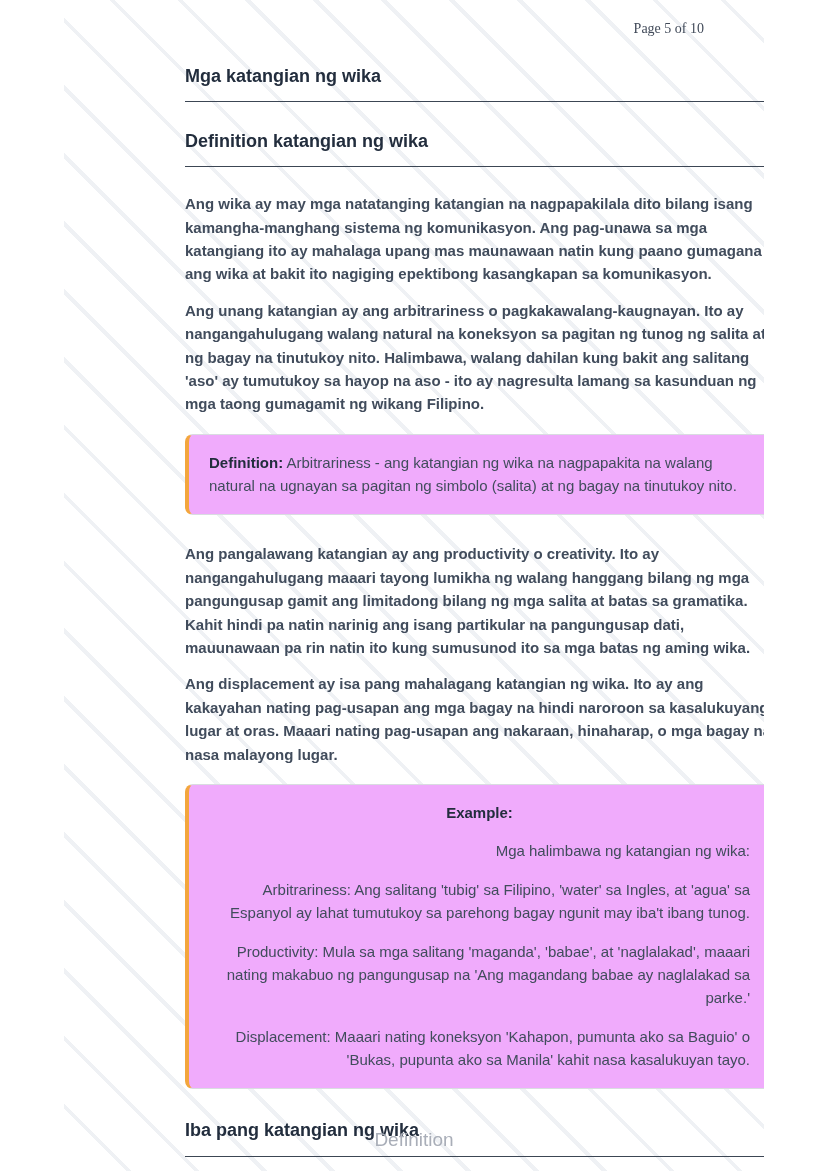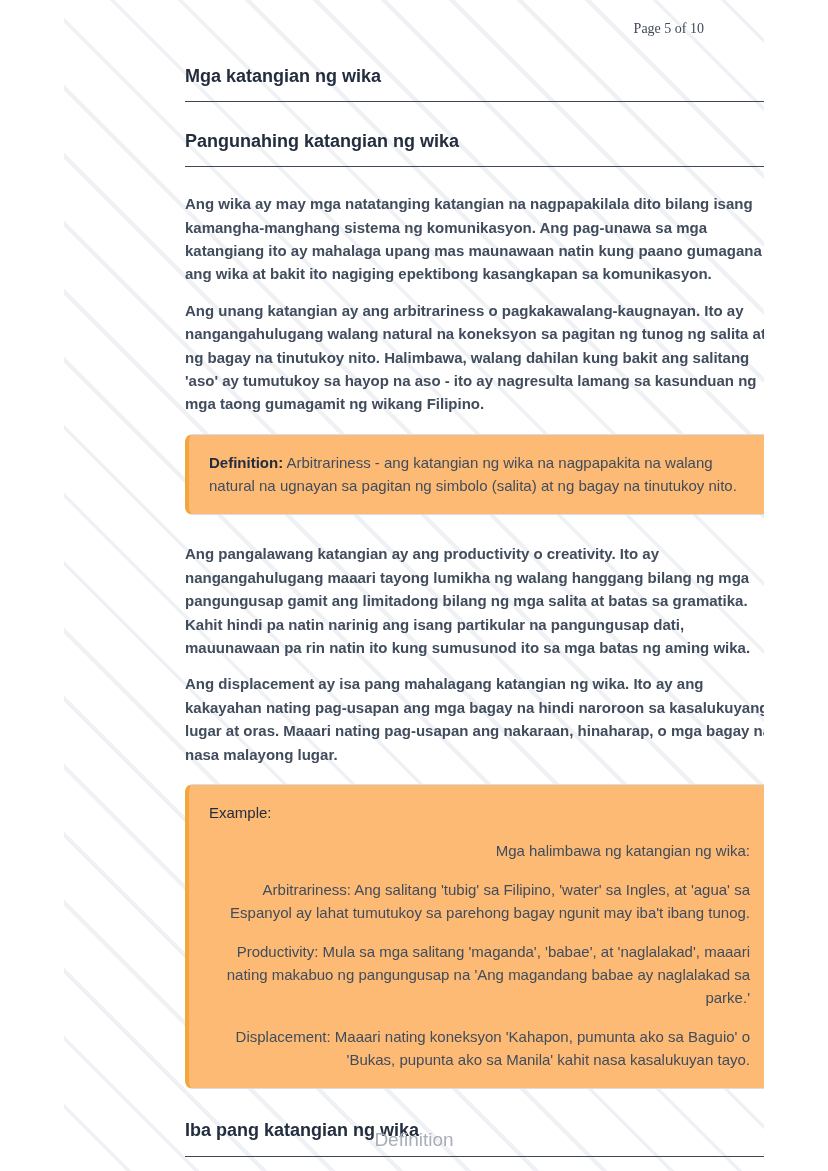--- a/index.html
+++ b/index.html
@@ -52,30 +52,30 @@
     font-weight:700;
     color:#222d3d;
     padding-bottom:11px;
     border-bottom:1px solid #3c4654;
     margin-bottom:25px;
   }
 
   .para { margin-bottom:13px;font-weight:bold; }
 
   .callout {
-    background:#fdba74;
+    background:#f0abfc;
     border:1px solid #d9dce1;
     border-left:4px solid #f3a63d;
     border-radius:8px;
     padding:16px 20px 17px 20px;
     margin:18px 0 27px 0;
   }
 
   .callout-label { font-weight:700; color:#222d3d; }
-  .callout-title { font-weight:400; color:#222d3d; margin-bottom:15px; }
+  .callout-title { font-weight:700; color:#222d3d; margin-bottom:15px;text-align:center; }
   .callout-item { margin-bottom:15px;text-align:right; }
   .callout-item:last-child { margin-bottom:0; }
 
   .watermark {
     position:absolute;
     bottom:20px;
     left:0;
     right:0;
     text-align:center;
     font-size:19px;
@@ -88,21 +88,21 @@
 <div class="page">
 
   <div class="stripes"></div>
 
   <div class="page-number">Page 5 of 10</div>
 
   <main class="content">
 
     <h2 class="section-heading">Mga katangian ng wika</h2>
 
-    <h2 class="section-heading">Pangunahing katangian ng wika</h2>
+    <h2 class="section-heading">Definition katangian ng wika</h2>
 
     <p class="para">Ang wika ay may mga natatanging katangian na nagpapakilala dito bilang isang kamangha-manghang sistema ng komunikasyon. Ang pag-unawa sa mga katangiang ito ay mahalaga upang mas maunawaan natin kung paano gumagana ang wika at bakit ito nagiging epektibong kasangkapan sa komunikasyon.</p>
 
     <p class="para">Ang unang katangian ay ang arbitrariness o pagkakawalang-kaugnayan. Ito ay nangangahulugang walang natural na koneksyon sa pagitan ng tunog ng salita at ng bagay na tinutukoy nito. Halimbawa, walang dahilan kung bakit ang salitang 'aso' ay tumutukoy sa hayop na aso - ito ay nagresulta lamang sa kasunduan ng mga taong gumagamit ng wikang Filipino.</p>
 
     <div class="callout">
       <p><strong class="callout-label">Definition:</strong> <span>Arbitrariness - ang katangian ng wika na nagpapakita na walang natural na ugnayan sa pagitan ng simbolo (salita) at ng bagay na tinutukoy nito.</span></p>
     </div>
 
     <p class="para">Ang pangalawang katangian ay ang productivity o creativity. Ito ay nangangahulugang maaari tayong lumikha ng walang hanggang bilang ng mga pangungusap gamit ang limitadong bilang ng mga salita at batas sa gramatika. Kahit hindi pa natin narinig ang isang partikular na pangungusap dati, mauunawaan pa rin natin ito kung sumusunod ito sa mga batas ng aming wika.</p>

